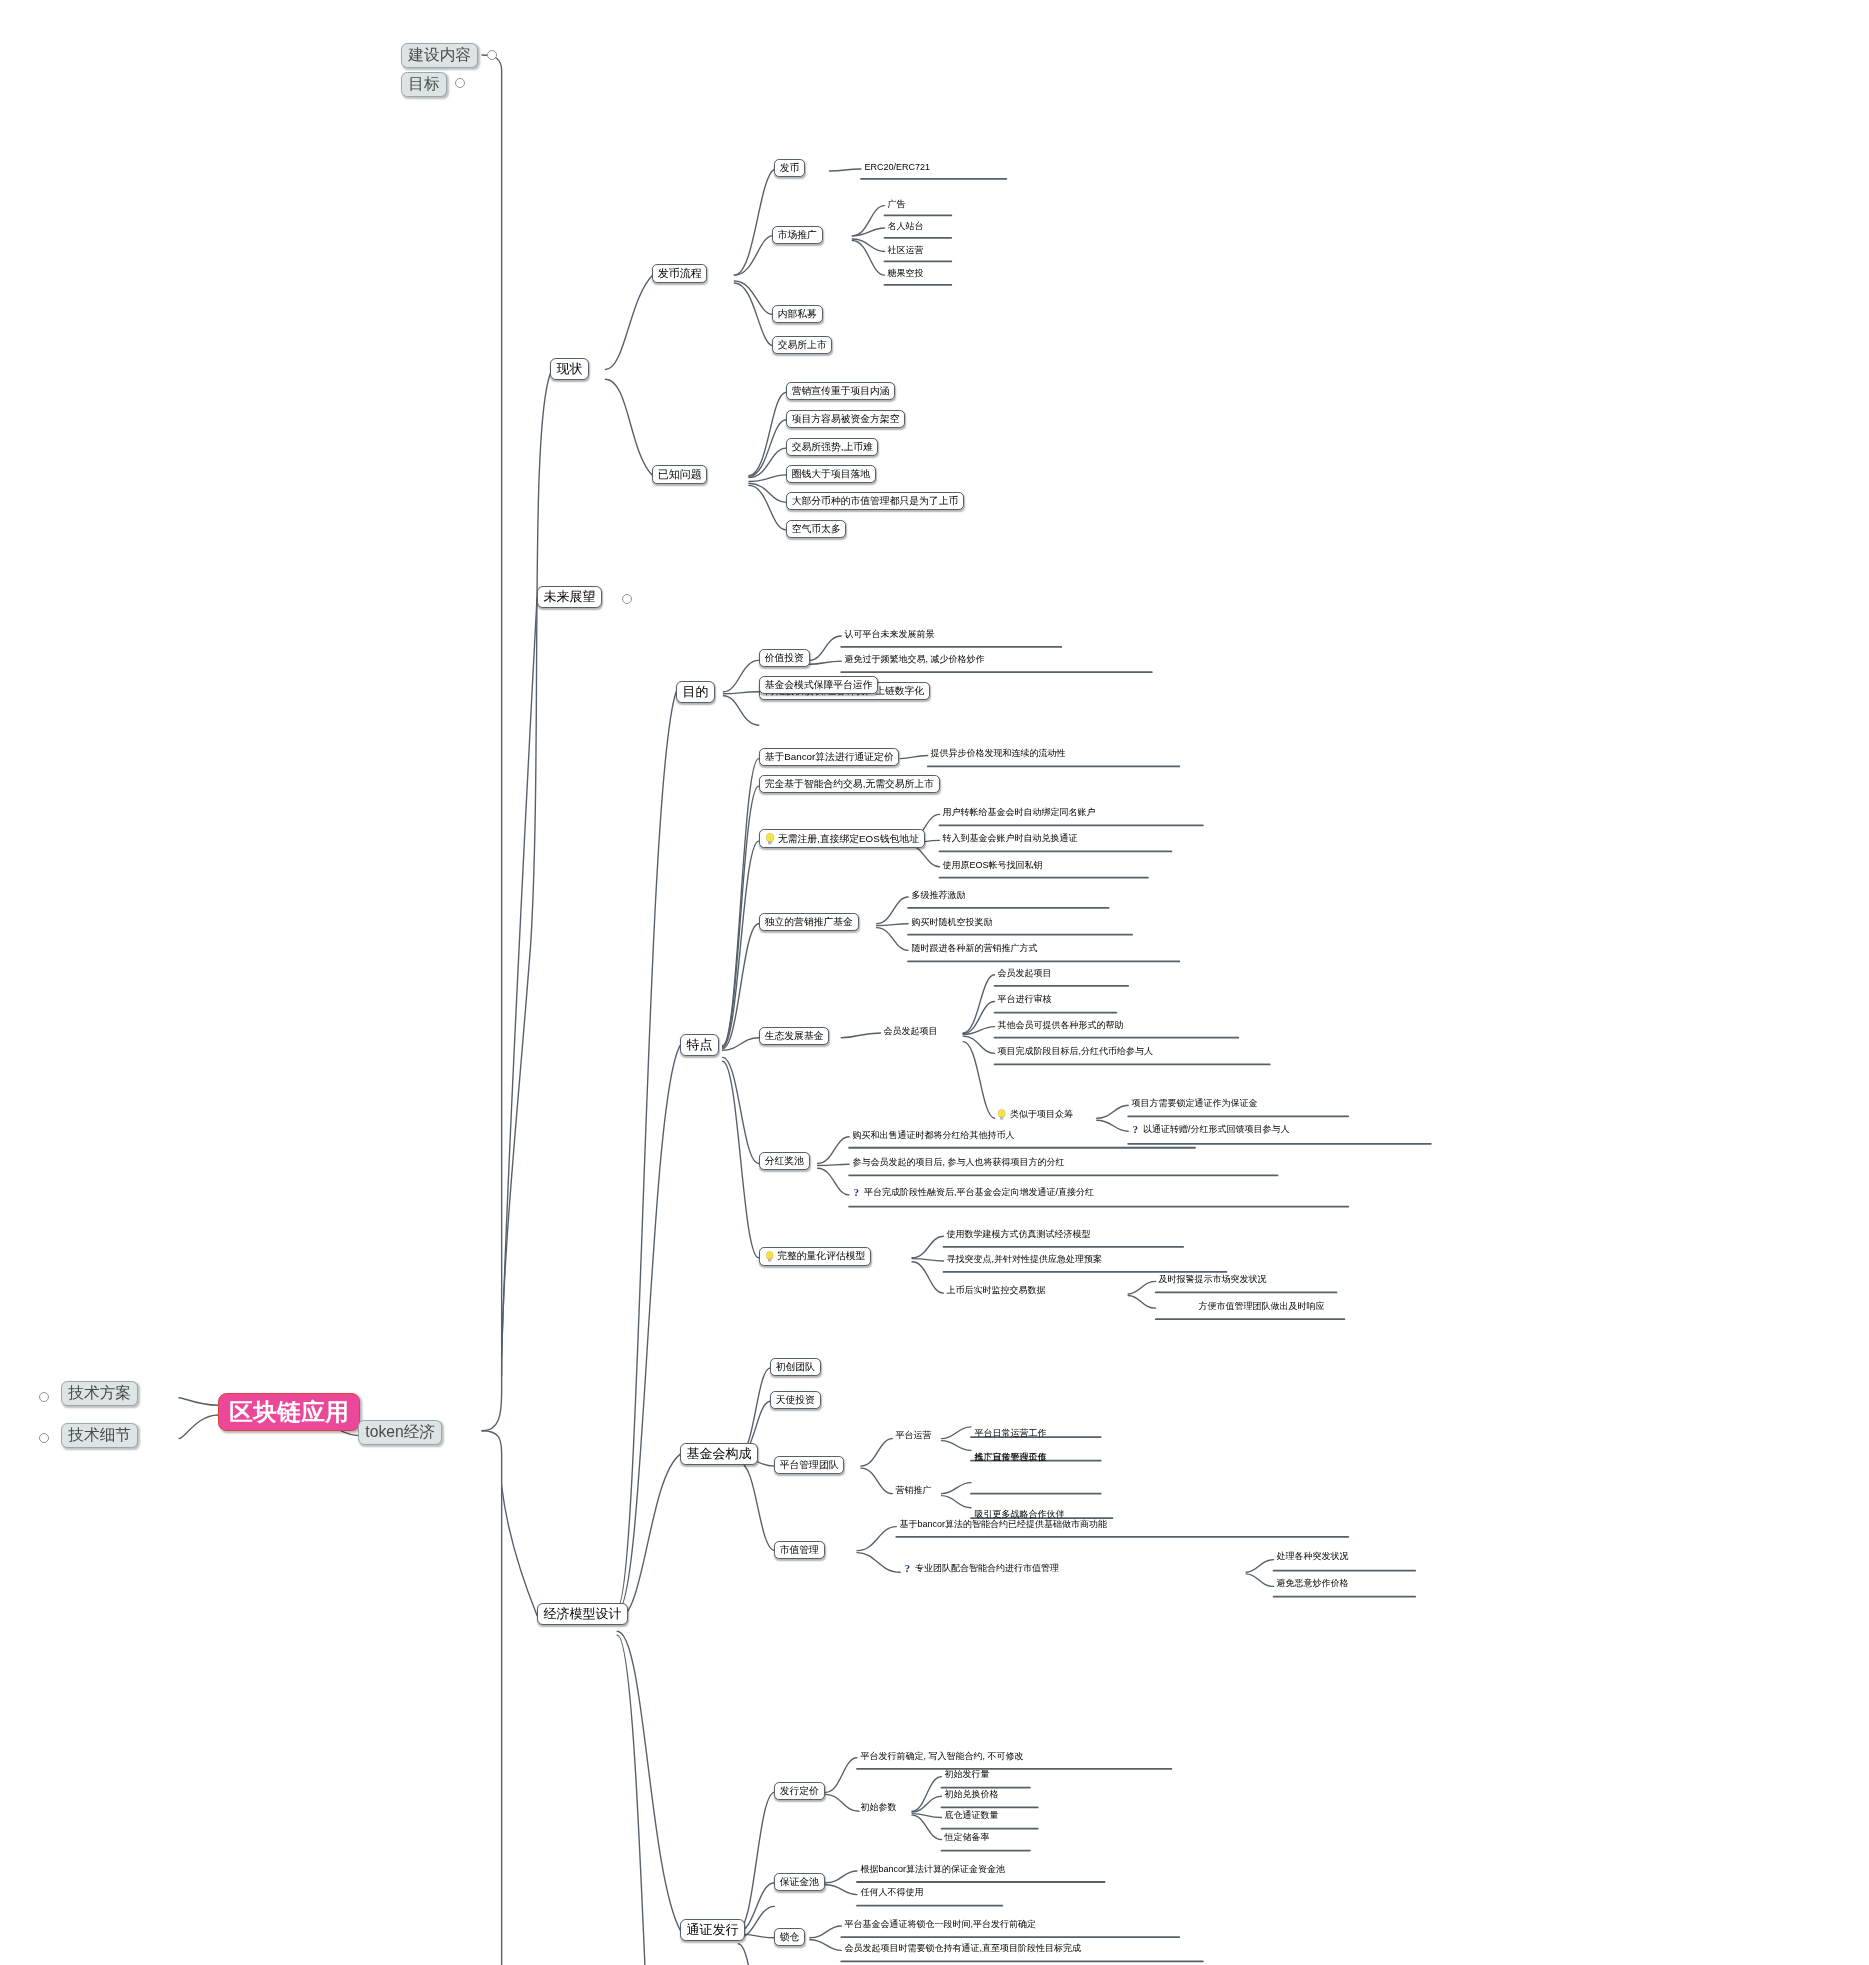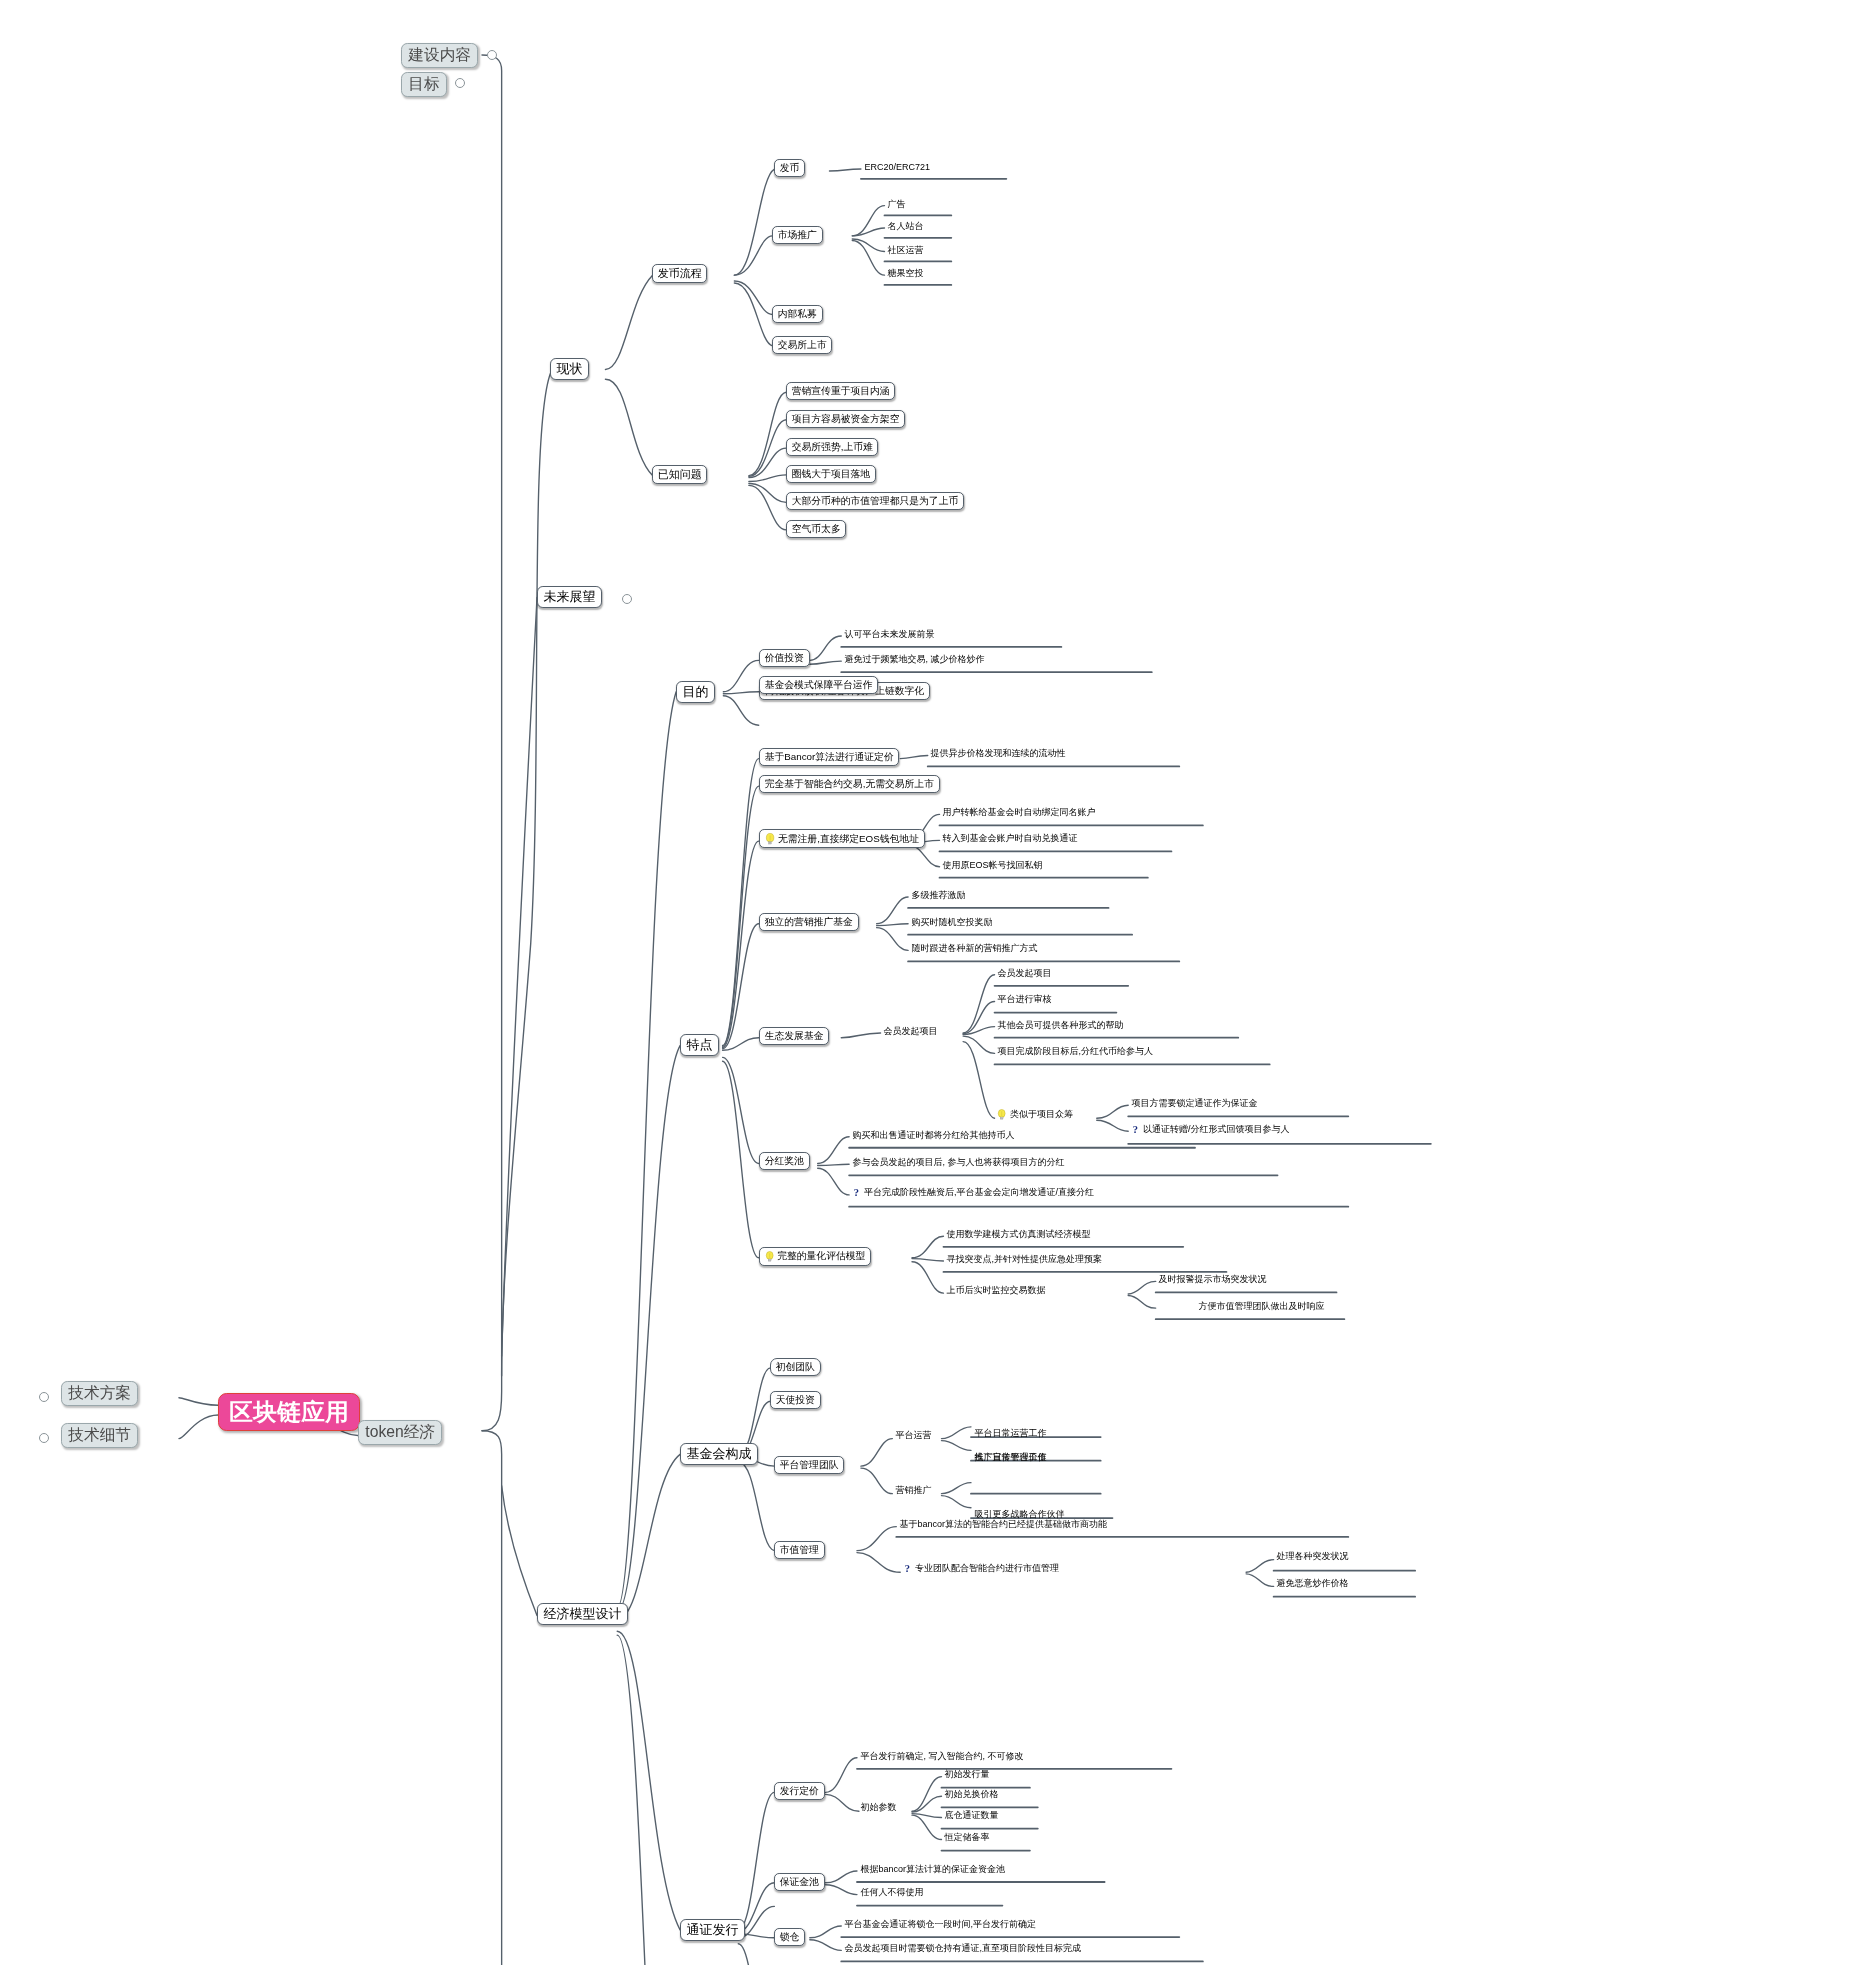--- a/index.html
+++ b/index.html
@@ -631,21 +631,21 @@
   <div class="node n-leaf" style="left:1156px;top:1274px;">
     <span class="lbl">及时报警提示市场突发状况</span>
   </div>
   <div class="node n-leaf" style="left:1156px;top:1301px;margin-left:40px;">
     <span class="lbl">方便市值管理团队做出及时响应</span>
   </div>
 
   <div class="node n-box lg" style="left:680px;top:1443px;">
     <span class="lbl">基金会构成</span>
   </div>
-  <div class="node n-box" style="left:770px;top:1358px;border-radius:7px;">
+  <div class="node n-box" style="left:770px;top:1358px;">
     <span class="lbl">初创团队</span>
   </div>
   <div class="node n-box" style="left:770px;top:1391px;">
     <span class="lbl">天使投资</span>
   </div>
 
   <div class="node n-box" style="left:774px;top:1456px;">
     <span class="lbl">平台管理团队</span>
   </div>
   <div class="node n-leaf" style="left:893px;top:1430px;">

